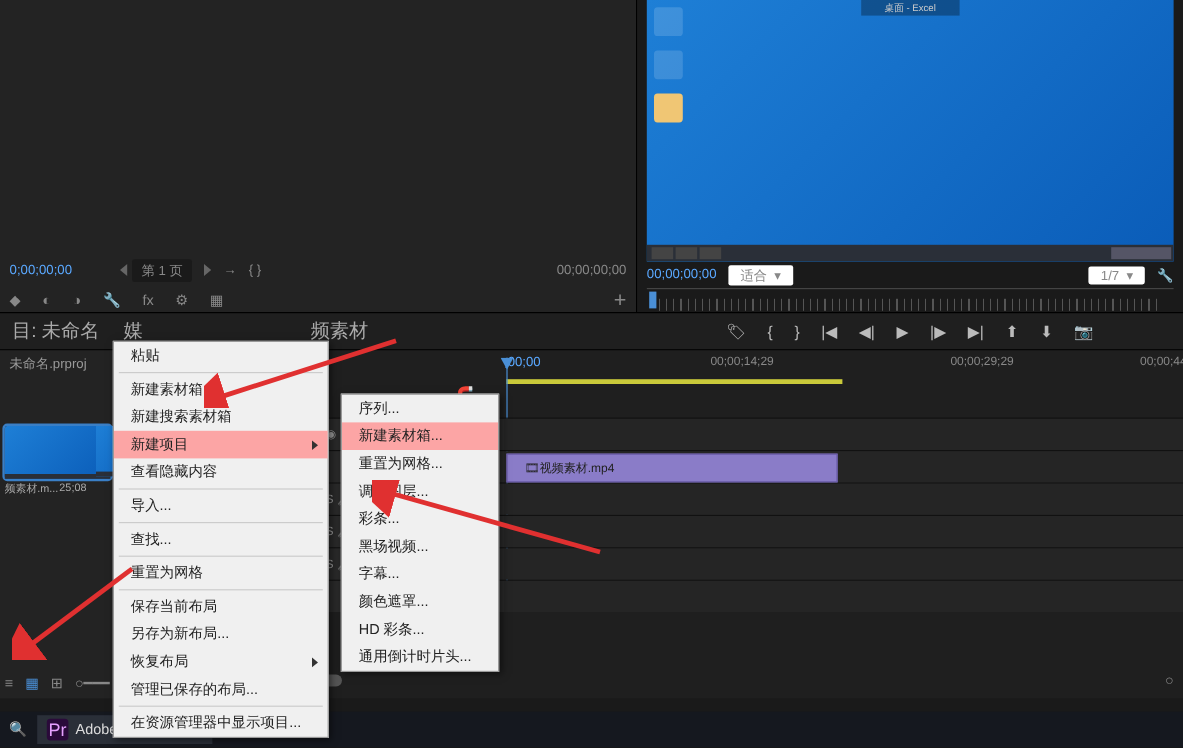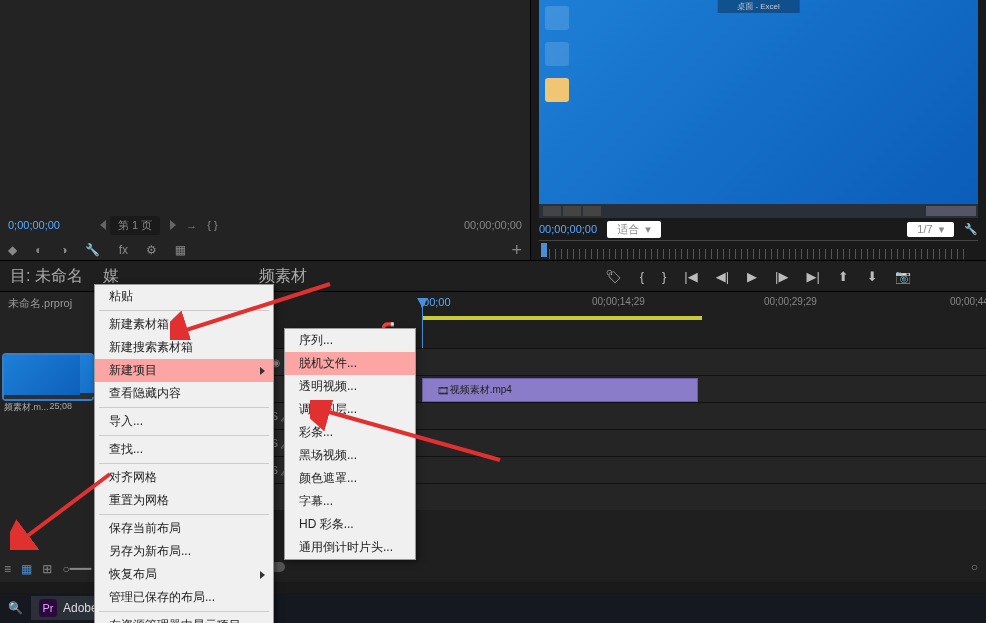--- a/index.html
+++ b/index.html
@@ -69,21 +69,21 @@
 .ctx-item{padding:3px 26px 3px 14px;white-space:nowrap;position:relative}
 .ctx-item.hl{background:#fca5a5}
 .ctx-item.sub::after{content:"";position:absolute;right:8px;top:50%;transform:translateY(-50%);border-width:4px 0 4px 5px;border-style:solid;border-color:transparent transparent transparent #333}
 .ctx-sep{height:1px;background:#ccc;margin:2px 4px}
 .ctx1{left:94px;top:284px;width:178px}
 .ctx2{left:284px;top:328px;width:130px}
 
 .arrow{position:absolute;z-index:100;pointer-events:none}
 .taskbar{position:absolute;bottom:0;left:0;right:0;height:30px;background:#15181f;display:flex;align-items:center;gap:8px;padding-left:8px}
 .search-ic{color:#aaa}
-.pr-badge{width:18px;height:18px;background:#2a0a3a;color:#e6a0ff;font-size:11px;display:flex;align-items:center;justify-content:center;border-radius:3px}
+.pr-badge{width:18px;height:18px;background:#2a0a3a;color:#e6a0ff;font-size:15px;display:flex;align-items:center;justify-content:center;border-radius:3px}
 .task-lbl{color:#ddd;font-size:12px}
 </style>
 </head>
 <body>
 
 <div class="top-row">
   <div class="src-panel">
     <div class="src-view"></div>
     <div class="src-bar">
       <span class="src-tc">0;00;00;00</span>
@@ -183,21 +183,21 @@
       <span>≡▾</span>
     </div>
   </div>
 
   <div class="timeline-panel">
     <div class="tl-header">
       <span class="tl-tc">;00;00</span>
     </div>
     <div class="tl-ruler">
       <span class="tl-tick" style="left:172px">00;00;14;29</span>
-      <span class="tl-tick" style="left:344px">00;00;29;29</span>
+      <span class="tl-tick" style="left:372px">00;00;29;29</span>
       <span class="tl-tick" style="left:530px">00;00;44;28</span>
       <div class="tl-yellow" style="left:2px;width:280px"></div>
       <div class="tl-playhead" style="left:2px"></div>
     </div>
 
     <div class="tl-toolbar">
       <span>🧲</span>
       <span>⌇</span>
       <span>◆</span>
       <span>⚙</span>
@@ -265,40 +265,39 @@
   <div class="ctx-sep"></div>
   <div class="ctx-item">新建素材箱</div>
   <div class="ctx-item">新建搜索素材箱</div>
   <div class="ctx-item hl sub">新建项目</div>
   <div class="ctx-item">查看隐藏内容</div>
   <div class="ctx-sep"></div>
   <div class="ctx-item">导入...</div>
   <div class="ctx-sep"></div>
   <div class="ctx-item">查找...</div>
   <div class="ctx-sep"></div>
-  <div class="ctx-item">对齐网格</div>
   <div class="ctx-item">重置为网格</div>
   <div class="ctx-sep"></div>
   <div class="ctx-item">保存当前布局</div>
   <div class="ctx-item">另存为新布局...</div>
   <div class="ctx-item sub">恢复布局</div>
   <div class="ctx-item">管理已保存的布局...</div>
   <div class="ctx-sep"></div>
   <div class="ctx-item">在资源管理器中显示项目...</div>
 </div>
 
 <div class="ctx ctx2">
   <div class="ctx-item">序列...</div>
-  <div class="ctx-item hl">脱机文件...</div>
-  <div class="ctx-item">透明视频...</div>
+  <div class="ctx-item hl">新建素材箱...</div>
+  <div class="ctx-item">重置为网格...</div>
   <div class="ctx-item">调整图层...</div>
   <div class="ctx-item">彩条...</div>
   <div class="ctx-item">黑场视频...</div>
+  <div class="ctx-item">字幕...</div>
   <div class="ctx-item">颜色遮罩...</div>
-  <div class="ctx-item">字幕...</div>
   <div class="ctx-item">HD 彩条...</div>
   <div class="ctx-item">通用倒计时片头...</div>
 </div>
 
 <svg class="arrow" style="left:170px;top:280px" width="170" height="60">
   <defs>
       <marker id="ah1" markerWidth="10" markerHeight="10" refX="2" refY="5" orient="auto">
         <path d="M0,0 L10,5 L0,10 Z" fill="#e03030"></path>
       </marker>
     </defs>

